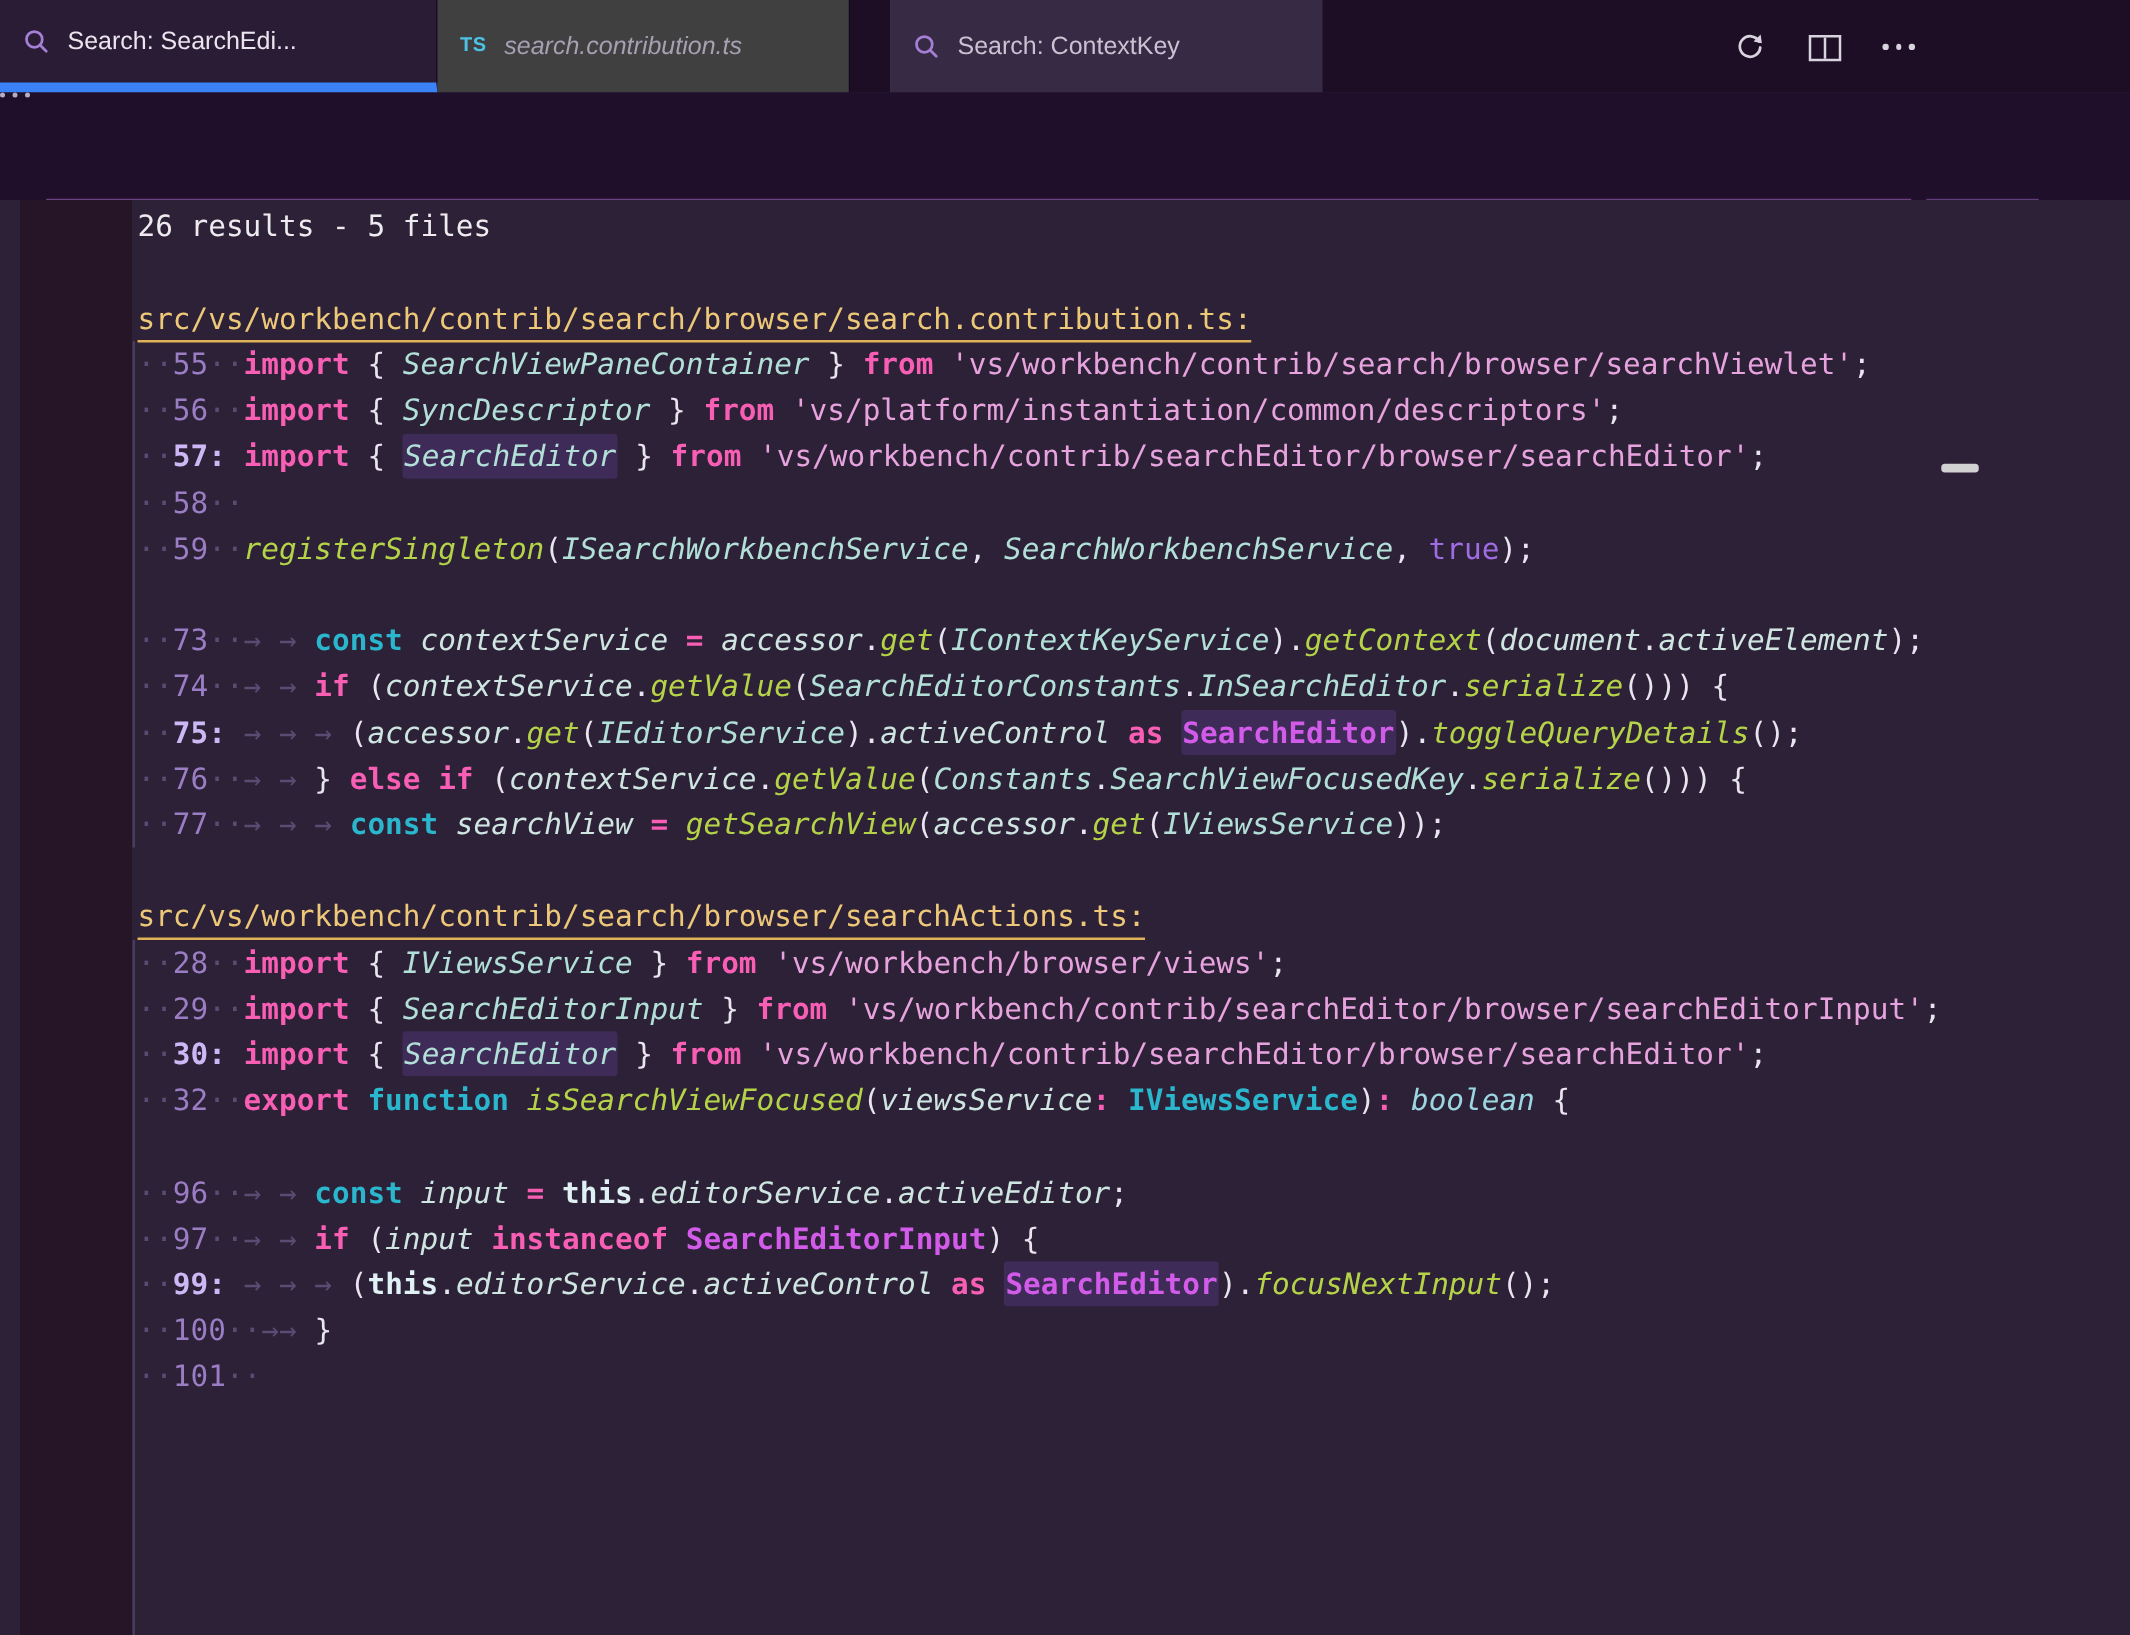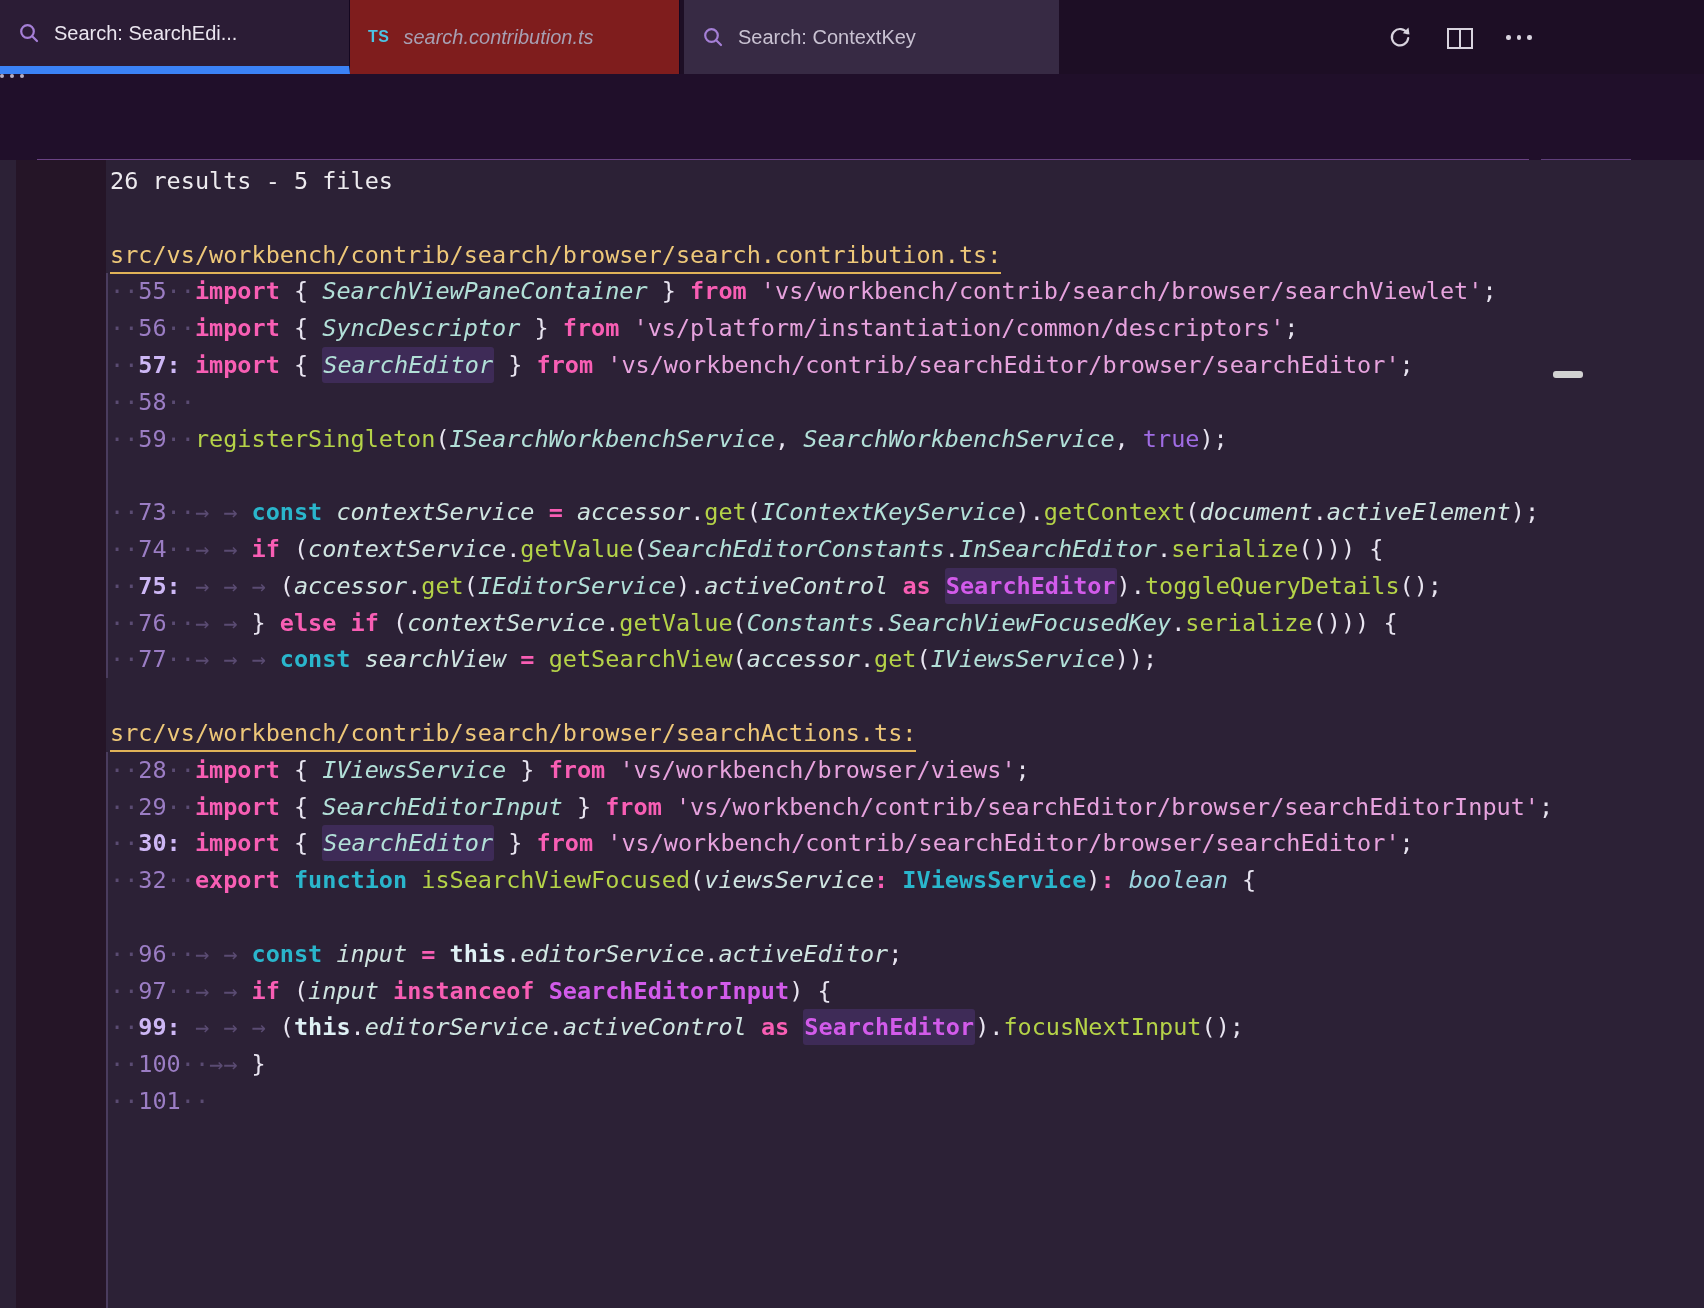--- a/index.html
+++ b/index.html
@@ -4,22 +4,22 @@
 <style>
   html,body{margin:0;padding:0}
   body{
     width:1704px;height:1308px;overflow:hidden;position:relative;
     background:#2c2136;font-family:"Liberation Sans",sans-serif;
   }
   
   .titlebar{position:absolute;left:0;top:0;width:1704px;height:74px;background:#1d0e25}
   .tab{position:absolute;top:0;height:74px;box-sizing:border-box;display:flex;align-items:center;gap:14px;padding:0 18px;cursor:pointer}
   #tab1{left:0;width:350px;background:#2b1c35;border-bottom:8px solid #3b82f6;border-right:1px solid #140720}
-  #tab2{left:350px;width:330px;background:#7f1d1d;border-right:1px solid #140720}
-  #tab3{left:684px;width:375px;background:#372a44}
+  #tab2{left:350px;width:330px;background:#404040;border-right:1px solid #140720}
+  #tab3{left:712px;width:346px;background:#372a44}
   .tab-label{font-size:20px;color:#eae5ef;white-space:nowrap}
   #tab2 .tab-label{color:#a79fb2;font-style:italic}
   #tab3 .tab-label{color:#c9c2d2}
   .ts-badge{color:#4cc3e4;font-weight:bold;font-size:16px;letter-spacing:.5px}
   .title-action{position:absolute;cursor:pointer}
   .split-icon{left:1447px;top:28px;width:22px;height:17px;border:2px solid #d8d3de}
   .split-icon:before{content:"";position:absolute;left:10px;top:0;width:2px;height:17px;background:#d8d3de}
   .dots{display:flex;gap:6px;align-items:center}
   .dots i{width:4.5px;height:4.5px;border-radius:50%;background:#d8d3de;display:block}
   #title-more{left:1506px;top:35px}
@@ -70,21 +70,21 @@
   .row.path .pathtext{border-bottom:2px solid #e0b258;padding-bottom:3px}
   .ln{color:#9b7dc4}
   .lnm{color:#cdb7f5;font-weight:bold}
   .tk-ws{color:#5a4b72}
   .tk-kw{color:#f85eb4;font-weight:bold}
   .tk-kw2{color:#2ab6cc;font-weight:bold}
   .tk-tyb{color:#2ab6cc;font-weight:bold}
   .tk-this{color:#dff1f5;font-weight:bold}
   .tk-id{color:#cfe5e1;font-style:italic}
   .tk-ty{color:#b2e0d8;font-style:italic}
-  .tk-fn{color:#b5d348;}
+  .tk-fn{color:#b5d348;font-style:italic}
   .tk-str{color:#e7a3de}
   .tk-pu{color:#e8e4f0}
   .tk-bool{color:#a06ce4}
   .tk-cls{color:#d25bea;font-weight:bold}
   .tk-prim{color:#9cd6e0;font-style:italic}
   .tk-com{color:#7f7a8c;font-style:italic}
   .tk-comh{color:#a8a2b4;font-style:italic}
   .hl{background:#3e2b57;border-radius:3px;padding:4px 1px}
   .hl2{background:#4d3d61;border-radius:3px;padding:4px 1px}
   .guide{position:absolute;left:90px;width:2px;background:#4a3c5e}

